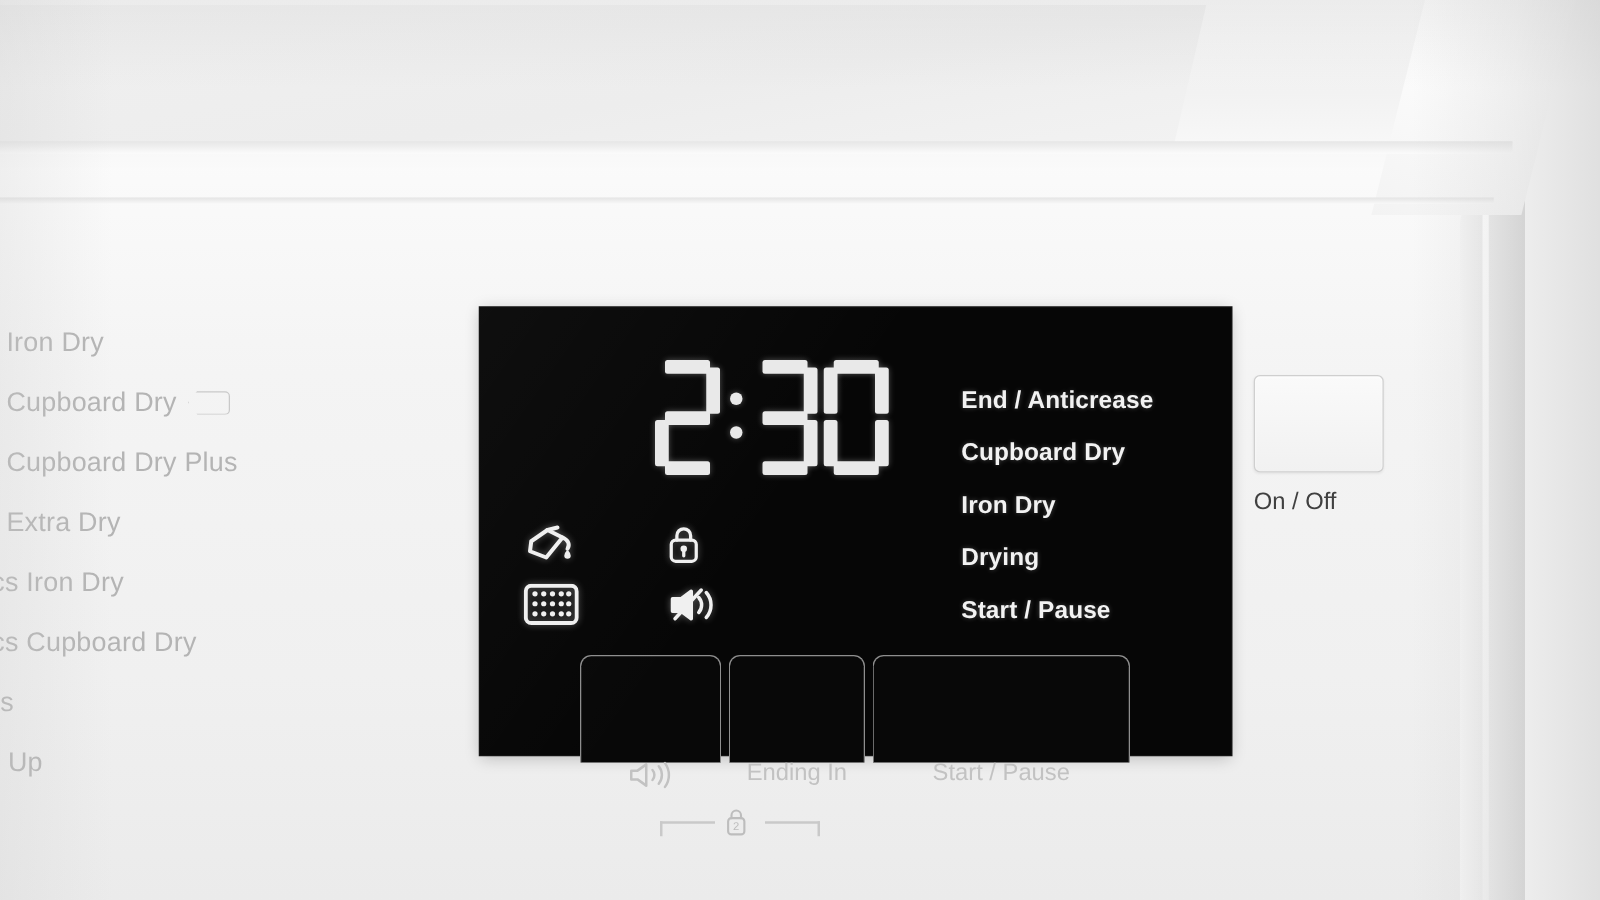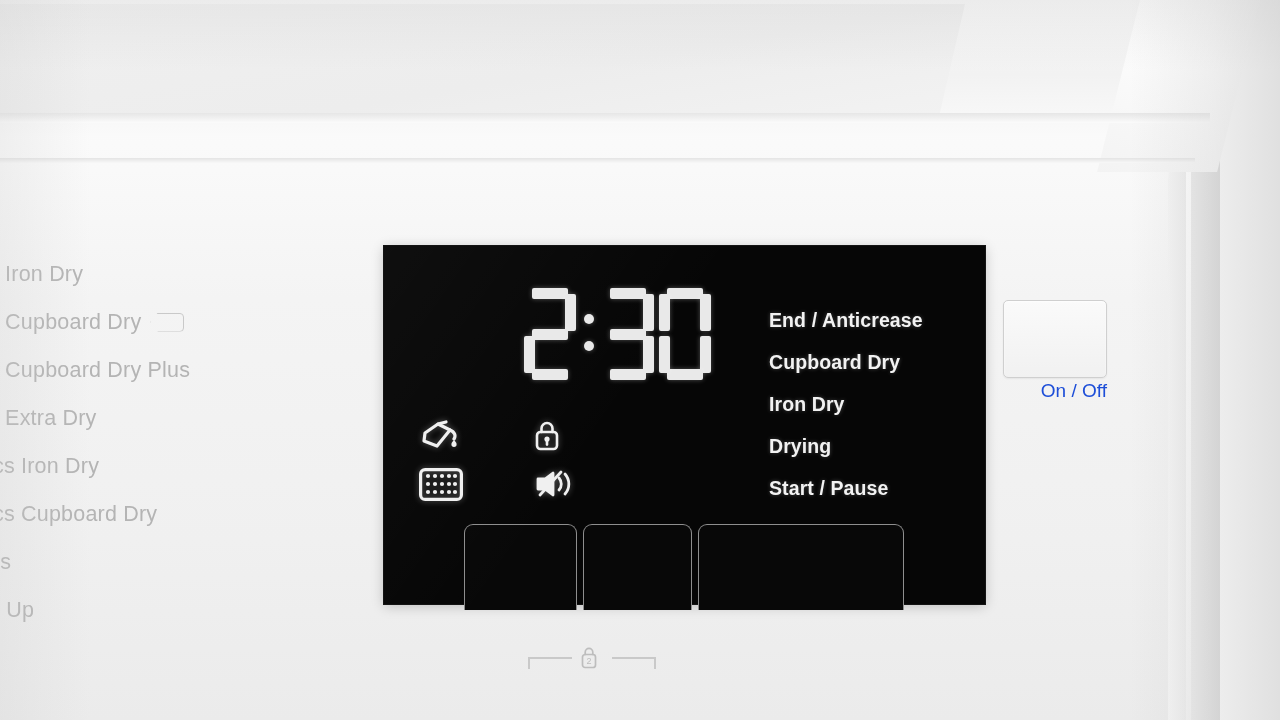--- a/index.html
+++ b/index.html
@@ -163,22 +163,22 @@
   .lb-icon{ position:absolute; left:60px; top:0; color:#bdbdbd; }
 
   
   .onoff-btn{
     position:absolute; left:1003px; top:300px; width:104px; height:78px;
     border:1.4px solid #cfcfcf; border-radius:5px;
     background:linear-gradient(180deg,#fafafa,#f1f1f1);
     box-shadow:inset 0 1px 2px rgba(255,255,255,.9), 0 1px 2px rgba(0,0,0,.06);
   }
   .onoff-label{
-    position:absolute; left:1003px; top:380px; width:104px;
-    text-align:right; color:#1d4ed8; font-size:19px; white-space:nowrap;
+    position:absolute; left:1003px; top:391px; width:104px;
+    text-align:left; color:#404040; font-size:19px; white-space:nowrap;
   }
 </style>
 </head>
 <body>
 
 <div id="scene">
 
   <div class="body-main"></div>
   <div class="body-right-edge"></div>
   <div class="body-right-hl"></div>
@@ -317,20 +317,34 @@
 
     <div class="touch-row">
       <div class="touch-btn tb-1"></div>
       <div class="touch-btn tb-2"></div>
       <div class="touch-btn tb-3"></div>
     </div>
 
     <div class="panel-sheen"></div>
   </div>
 
+  <div class="btn-labels">
+    <div class="btn-label bl-1">
+      <span>
+        <svg width="38" height="24" viewBox="0 0 38 24" fill="none" stroke="#c2c2c2" stroke-width="2" stroke-linecap="round" stroke-linejoin="round">
+          <path d="M3 8.5 H8 L15 3.5 V20.5 L8 15.5 H3 Z"></path>
+          <path d="M20 8 a6 6 0 0 1 0 8"></path>
+          <path d="M25 5 a11 11 0 0 1 0 14"></path>
+          <path d="M30 2.5 a16 16 0 0 1 0 19"></path>
+        </svg>
+      </span>
+    </div>
+    <div class="btn-label bl-2">Ending In</div>
+    <div class="btn-label bl-3">Start / Pause</div>
+  </div>
 
   <div class="lock-bracket">
     <span class="lb-line lb-l"></span>
     <span class="lb-line lb-r"></span>
     <span class="lb-tick l"></span>
     <span class="lb-tick r"></span>
     <span class="lb-icon">
       <svg width="26" height="24" viewBox="0 0 26 24" fill="none" stroke="#bdbdbd" stroke-width="1.7" stroke-linecap="round" stroke-linejoin="round">
         <rect x="6.5" y="8.5" width="13" height="13" rx="2.6"></rect>
         <path d="M9.2 8.5 V6.2 a3.8 3.8 0 0 1 7.6 0 V8.5"></path>

